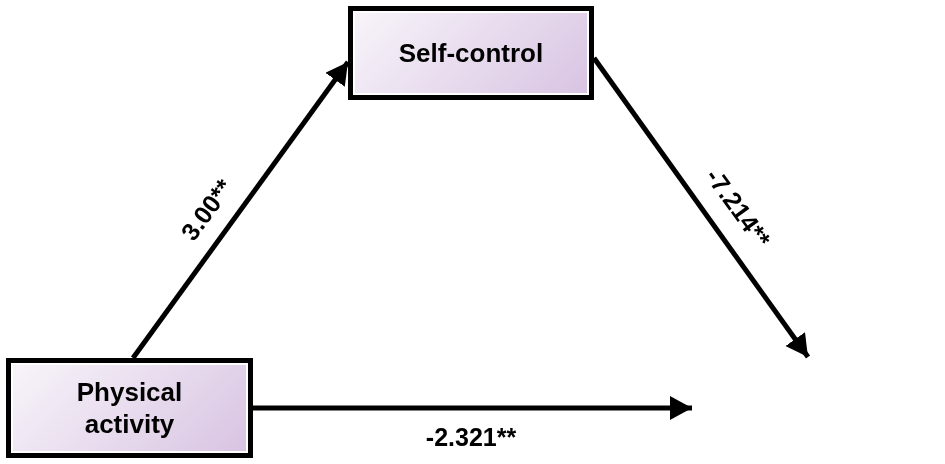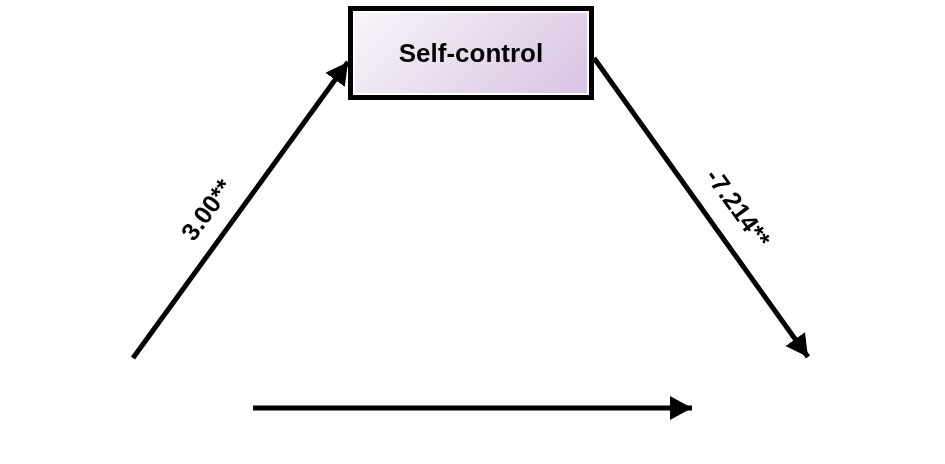--- a/index.html
+++ b/index.html
@@ -75,20 +75,25 @@
     </defs>
     <line class="arrow-line" x1="133" y1="358" x2="348" y2="62" marker-end="url(#arrowhead)"></line>
     <line class="arrow-line" x1="594" y1="58" x2="808" y2="357" marker-end="url(#arrowhead)"></line>
     <line class="arrow-line" x1="253" y1="408" x2="692" y2="408" marker-end="url(#arrowhead)"></line>
   </svg>
 
   <div class="node node-self-control">
     <span>Self-control</span>
   </div>
 
+  <div class="node node-physical">
+    <span>Physical
+activity</span>
+  </div>
 
 
   <div class="path-label label-a">3.00**</div>
 
   <div class="path-label label-b">-7.214**</div>
 
+  <div class="path-label label-c">-2.321**</div>
 
 </div>
 
 </body></html>

